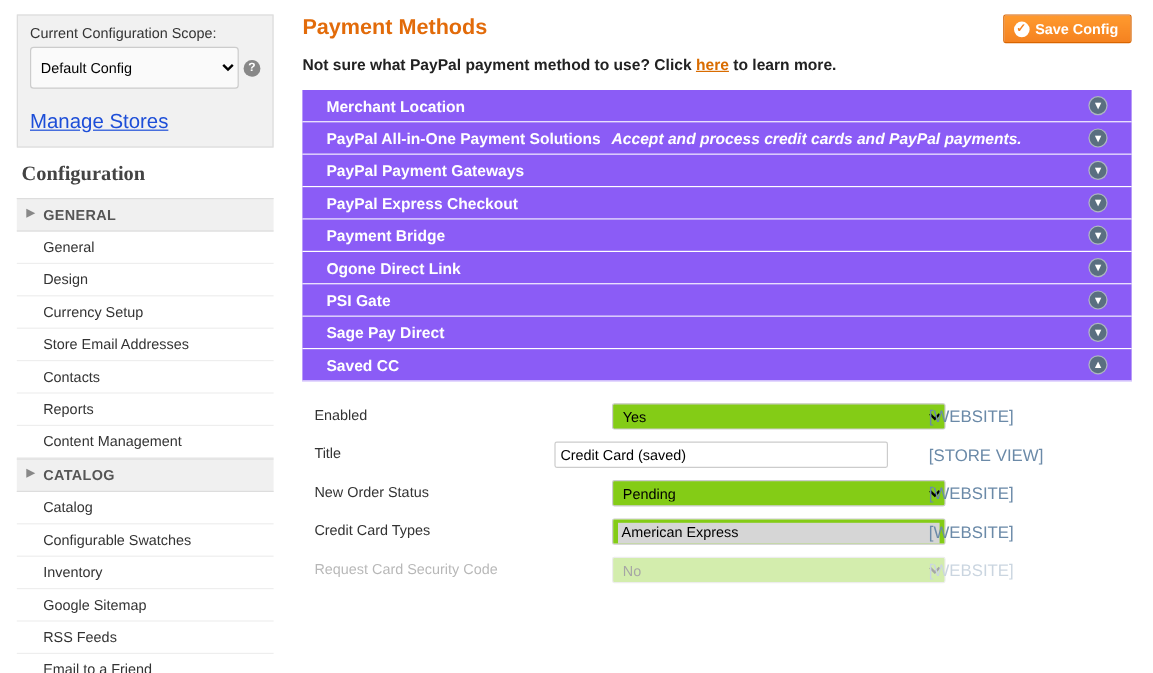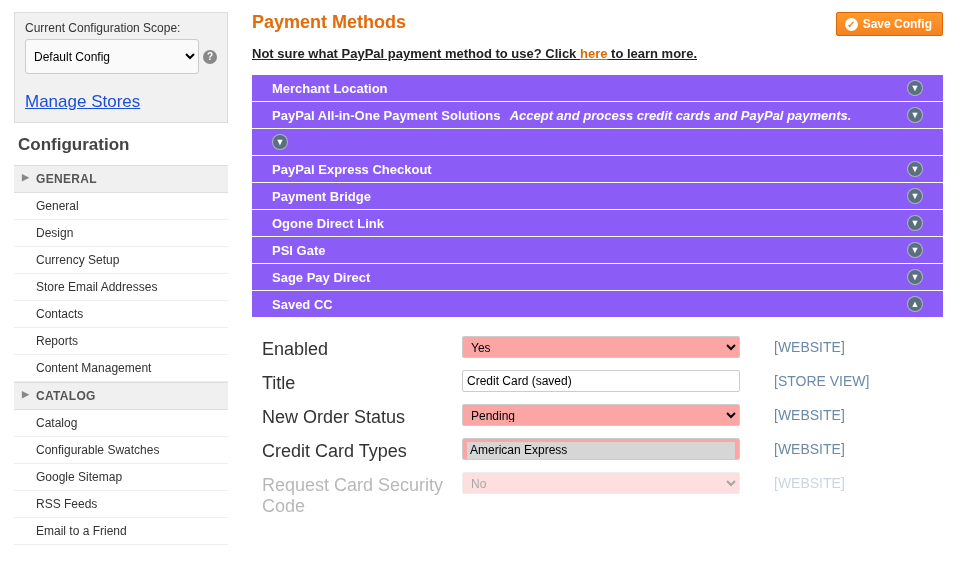--- a/index.html
+++ b/index.html
@@ -5,41 +5,41 @@
 * { box-sizing: border-box; margin: 0; padding: 0; }
 body { font-family: Arial, Helvetica, sans-serif; font-size: 12px; color: #333; background: #fff; }
 .container { display: flex; width: 961px; }
 .sidebar { width: 228px; padding: 12px 0 0 14px; }
 .scope-box { background: #f1f1f1; border: 1px solid #ddd; padding: 8px 10px 10px 10px; margin-bottom: 12px; position: relative; }
 .scope-title { font-size: 12px; color: #333; margin-bottom: 4px; }
 .scope-sel-row { display: flex; align-items: center; gap: 4px; }
 .scope-select { flex: 1; font-size: 12px; height: 35px; background: #fafafa; border: 1px solid #ccc; border-radius: 3px; padding: 0 4px; }
 .help-icon { width: 14px; height: 14px; border-radius: 50%; background: #888; color: #fff; font-size: 10px; font-weight: bold; display: inline-flex; align-items: center; justify-content: center; cursor: pointer; }
 .scope-link { color: #1d4ed8; text-decoration: underline; font-size: 17px; display: inline-block; margin-top: 18px; }
-.config-title { font-size: 17px; font-weight: bold; color: #444; margin: 0 0 10px 4px; }
+.config-title { font-size: 17px; font-weight: bold; color: #444; margin: 0 0 10px 4px; font-family: Liberation Serif, serif; }
 .nav-section-hdr { background: #f0f0f0; border-top: 1px solid #ddd; border-bottom: 1px solid #ddd; padding: 6px 8px 6px 22px; font-size: 12px; font-weight: bold; color: #555; letter-spacing: 0.3px; position: relative; }
 .nav-section-hdr::before { content: "▶"; position: absolute; left: 8px; top: 6px; font-size: 9px; color: #888; }
 .nav-list { list-style: none; }
 .nav-item { border-bottom: 1px solid #eee; padding: 6px 8px 6px 22px; font-size: 12px; color: #333; cursor: pointer; }
 .main { flex: 1; padding: 12px 18px 0 24px; }
 .title-row { display: flex; justify-content: space-between; align-items: flex-start; margin-bottom: 10px; }
 .page-title { color: #e26b0a; font-size: 18px; font-weight: bold; }
 .save-btn { background: linear-gradient(#ff9a2e,#f58220); border: 1px solid #d96500; color: #fff; font-weight: bold; font-size: 12px; padding: 4px 10px 4px 8px; border-radius: 2px; cursor: pointer; display: inline-flex; align-items: center; gap: 5px; }
 .save-btn .chk { width: 13px; height: 13px; border-radius: 50%; background: #fff; color: #f58220; font-size: 10px; font-weight: bold; display: inline-flex; align-items: center; justify-content: center; }
-.sub-msg { font-size: 13px; font-weight: bold; color: #222; margin-bottom: 14px; text-decoration: underline; }
+.sub-msg { font-size: 13px; font-weight: bold; color: #222; margin-bottom: 14px; }
 .sub-msg a { color: #d96c00; text-decoration: underline; }
 .acc-hdr { background: #8b5cf6; color: #fff; font-weight: bold; font-size: 13px; padding: 5px 20px; border-bottom: 1px solid #fff; display: flex; align-items: center; justify-content: space-between; cursor: pointer; }
 .acc-hdr .sub { font-style: italic; font-weight: bold; margin-left: 6px; }
 .acc-arrow { width: 16px; height: 16px; border: 1px solid rgba(255,255,255,0.5); border-radius: 50%; background: #5a6f80; display: inline-flex; align-items: center; justify-content: center; font-size: 9px; color: #fff; }
 .acc-body { padding: 18px 10px 6px 10px; }
 .form-row { display: flex; align-items: flex-start; margin-bottom: 10px; }
-.form-label { width: 200px; font-size: 18px; color: #333; padding-top: 3px; }
+.form-label { width: 200px; font-size: 12px; color: #333; padding-top: 3px; }
 .form-field { width: 278px; }
 .form-field select, .form-field input[type=text] { width: 100%; font-size: 12px; border: 1px solid #ccc; padding: 3px 4px; border-radius: 2px; height: 22px; }
-.form-field select { background: #fca5a5; }
+.form-field select { background: #84cc16; margin-left: 48px; }
 .multiselect { width: 100%; font-size: 12px; border: 1px solid #ccc; }
 .multiselect option { padding: 1px 3px; }
 .multiselect option.sel { background: #d6d6d6; }
 .scope-tag { font-size: 14px; color: #6b8aa8; margin-left: 34px; padding-top: 3px; }
 </style>
 </head>
 <body>
 
 <div class="container">
   <div class="sidebar">
@@ -62,20 +62,21 @@
           <li class="nav-item">Currency Setup</li>
           <li class="nav-item">Store Email Addresses</li>
           <li class="nav-item">Contacts</li>
           <li class="nav-item">Reports</li>
           <li class="nav-item">Content Management</li>
         </ul>
         <div class="nav-section-hdr">CATALOG</div>
         <ul class="nav-list">
           <li class="nav-item">Catalog</li>
           <li class="nav-item">Configurable Swatches</li>
+          <li class="nav-item">Inventory</li>
           <li class="nav-item">Google Sitemap</li>
           <li class="nav-item">RSS Feeds</li>
           <li class="nav-item">Email to a Friend</li>
         </ul>
       </div>
   </div>
 
   <div class="main">
     <div class="title-row">
       <div class="page-title">Payment Methods</div>
@@ -91,20 +92,21 @@
     <div>
         <div class="acc-hdr">
           <span>Merchant Location</span>
           <span class="acc-arrow">▼</span>
         </div>
         <div class="acc-hdr">
           <span>PayPal All-in-One Payment Solutions<span class="sub"> Accept and process credit cards and PayPal payments.</span></span>
           <span class="acc-arrow">▼</span>
         </div>
         <div class="acc-hdr">
+          <span>PayPal Payment Gateways</span>
           <span class="acc-arrow">▼</span>
         </div>
         <div class="acc-hdr">
           <span>PayPal Express Checkout</span>
           <span class="acc-arrow">▼</span>
         </div>
         <div class="acc-hdr">
           <span>Payment Bridge</span>
           <span class="acc-arrow">▼</span>
         </div>

